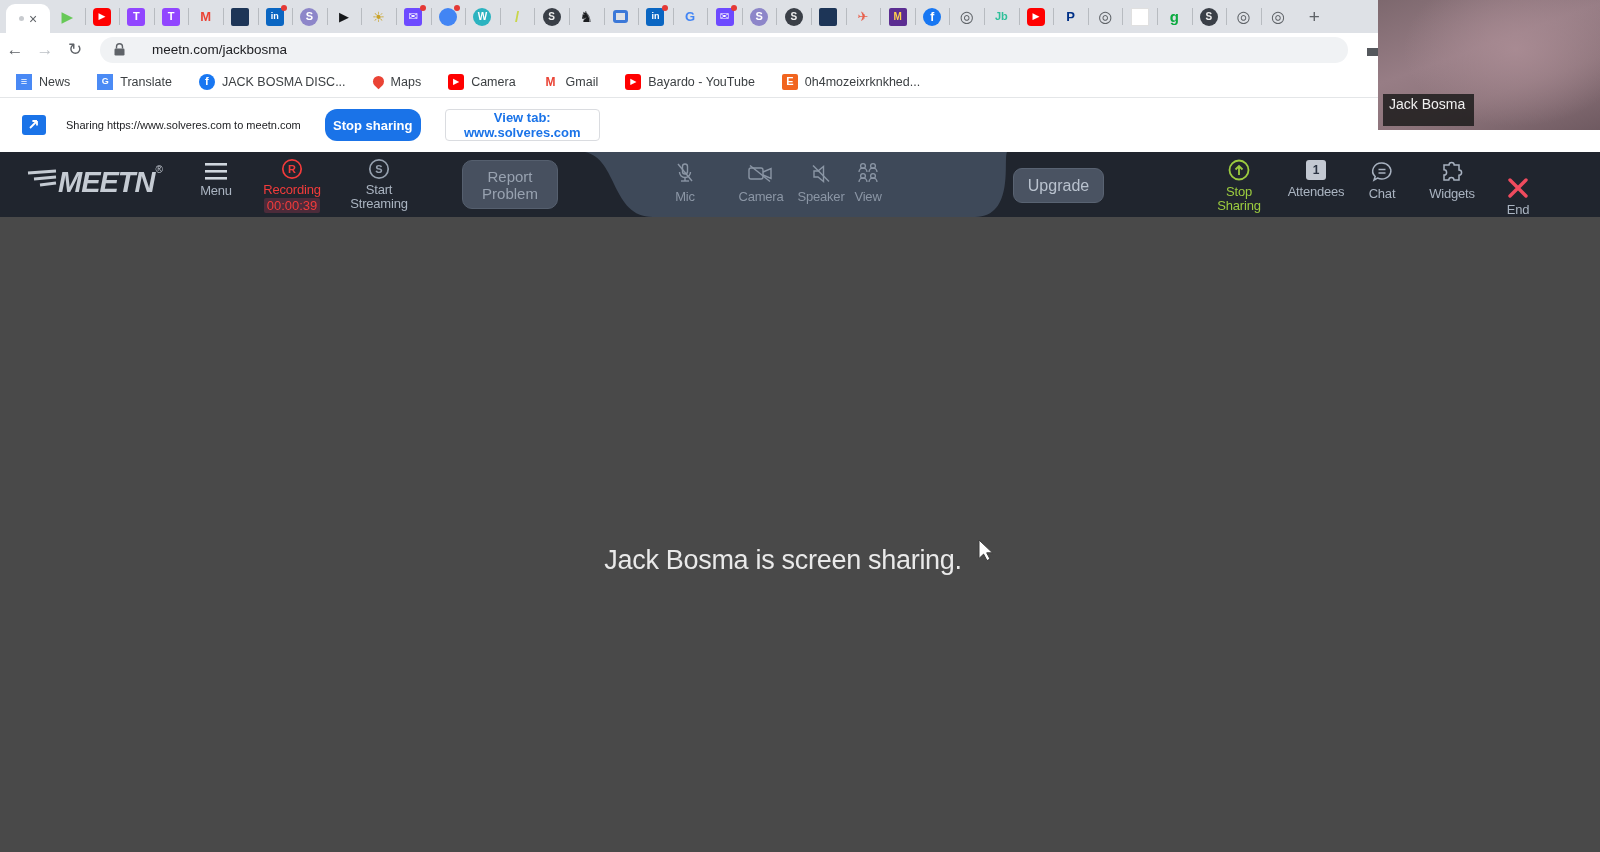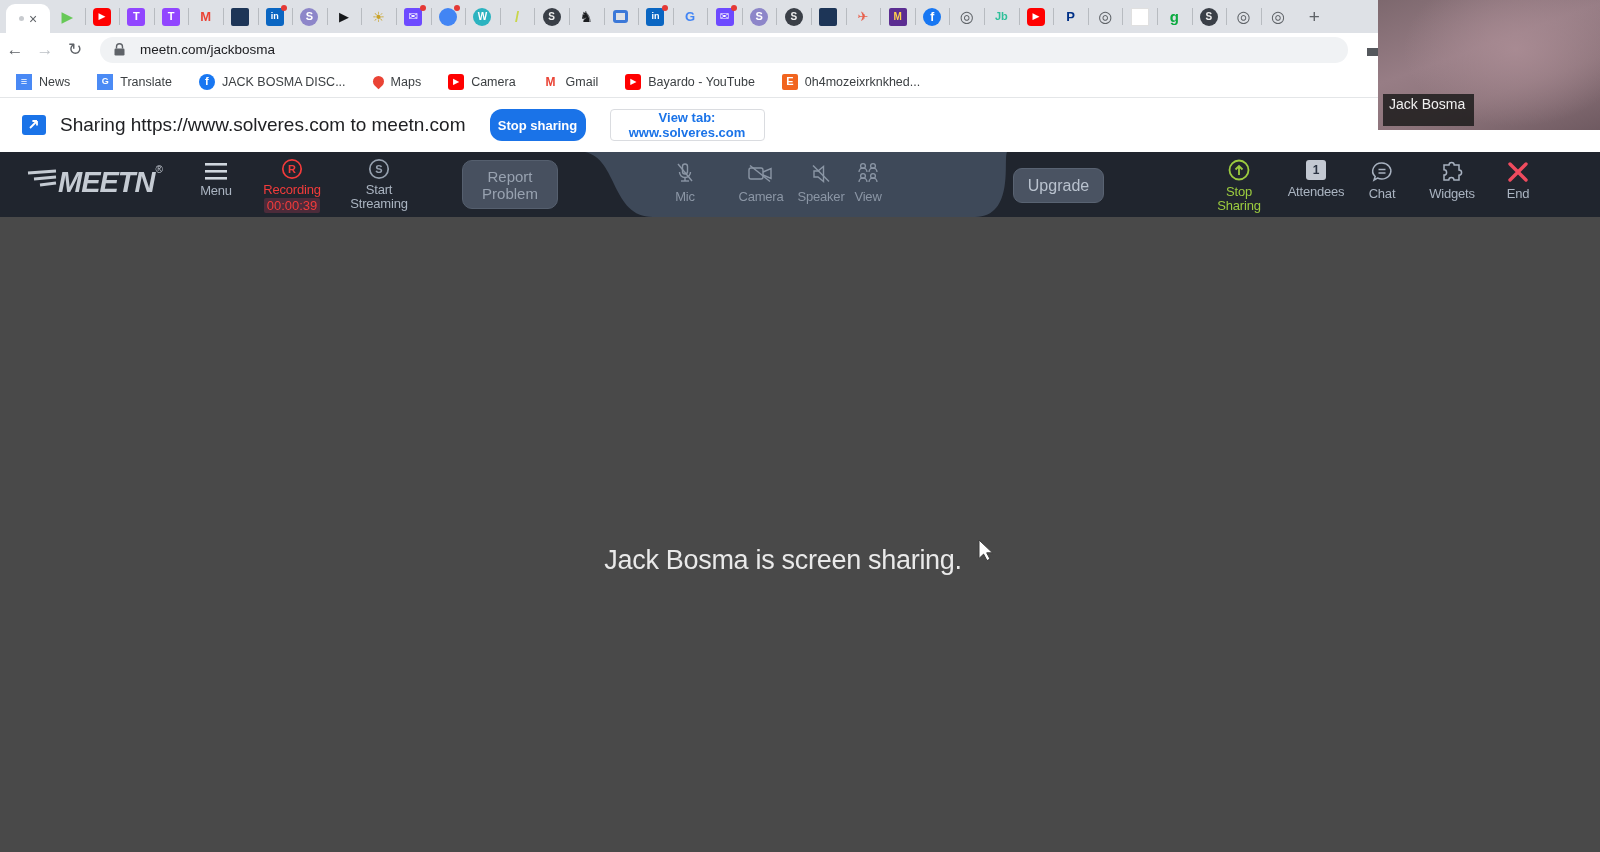--- a/index.html
+++ b/index.html
@@ -19,35 +19,35 @@
     font-weight:bold; font-size:11px; line-height:1; }
   .fav-dot { position:absolute; top:5px; right:5px; width:6px; height:6px; border-radius:50%; background:transparent; }
   .new-tab { width:30px; height:33px; display:flex; align-items:center; justify-content:center;
     font-size:19px; color:#5f6368; margin-left:4px; }
 
   
   .address-row { height:33px; background:#fff; display:flex; align-items:center; }
   .nav-btn { width:30px; text-align:center; font-size:17px; color:#5f6368; }
   .nav-btn.disabled { color:#bdc1c6; }
   .omnibox { margin-left:10px; width:1248px; height:26px; background:#f0f2f4; border-radius:13px;
-    display:flex; align-items:center; padding:0 14px; gap:15px; }
+    display:flex; align-items:center; padding:0 14px; gap:27px; }
   .url-text { font-size:13.5px; color:#202124; }
 
   
   .bookmarks-row { height:32px; background:#fff; border-bottom:1px solid #e4e6e8;
     display:flex; align-items:center; padding-left:16px; gap:27px; }
   .bookmark { display:flex; align-items:center; gap:7px; }
   .bm-icon { width:16px; height:16px; display:flex; align-items:center; justify-content:center;
     font-weight:bold; font-size:9px; line-height:1; flex:none; }
   .bm-label { font-size:12.5px; color:#3c4043; white-space:nowrap; }
 
   
   .sharing-bar { height:54px; background:#fff; display:flex; align-items:center; }
   .share-icon-box { margin-left:22px; flex:none; }
-  .sharing-msg { margin-left:14px; font-size:19px; color:#202124; }
+  .sharing-msg { margin-left:20px; font-size:11px; color:#202124; }
   .btn-stop-sharing { margin-left:24px; width:96px; height:32px; background:#1a73e8; color:#fff;
     border:none; border-radius:12px; font-size:13px; font-weight:bold; font-family:inherit; }
   .btn-view-tab { margin-left:24px; width:155px; height:32px; background:#fff; color:#1a73e8;
     border:1px solid #dadce0; border-radius:4px; font-size:13px; font-weight:bold; font-family:inherit; }
 
   
   .toolbar { position:relative; height:65px; background:#20252e; font-stretch:condensed; }
   .bump { position:absolute; left:573px; top:0; }
   .tb-item { position:absolute; display:flex; flex-direction:column; align-items:center; color:#aab4c1; }
   .tb-label { font-size:13px; letter-spacing:-0.2px; line-height:14px; text-align:center; }
@@ -71,21 +71,21 @@
   .upgrade-btn { position:absolute; left:1013px; top:16px; width:91px; height:35px; background:#4a5362;
     border:1px solid #596372; border-radius:9px; color:#b9c2ce; font-size:16px; font-family:inherit;
     font-stretch:condensed; }
   .stopshare-item { left:1209px; top:6px; width:60px; color:#9ccc3f; }
   .stopshare-item .tb-label { color:#9ccc3f; }
   .attendees-item { left:1281px; top:8px; width:70px; }
   .att-badge { width:20px; height:20px; background:#c3c9d2; border-radius:3px; color:#2a3342;
     font-size:12px; font-weight:bold; display:flex; align-items:center; justify-content:center; margin-bottom:5px; }
   .chat-item { left:1360px; top:8px; width:44px; }
   .widgets-item { left:1422px; top:8px; width:60px;justify-content:center; }
-  .end-item { left:1496px; top:8px; width:44px; }
+  .end-item { left:1496px; top:24px; width:44px; }
   .icon-gap { margin-bottom:3px; }
 
   
   .stage { position:absolute; left:0; top:217px; width:1600px; height:635px; background:#494949; }
   .stage-message { position:absolute; top:328px; left:0; width:1566px; text-align:center;
     font-size:27px; color:#e9e9e9; font-stretch:condensed; letter-spacing:-0.3px; }
   .cursor { position:absolute; left:978px; top:322px; }
 
   
   .webcam { position:absolute; right:0; top:0; width:222px; height:130px; overflow:hidden;

